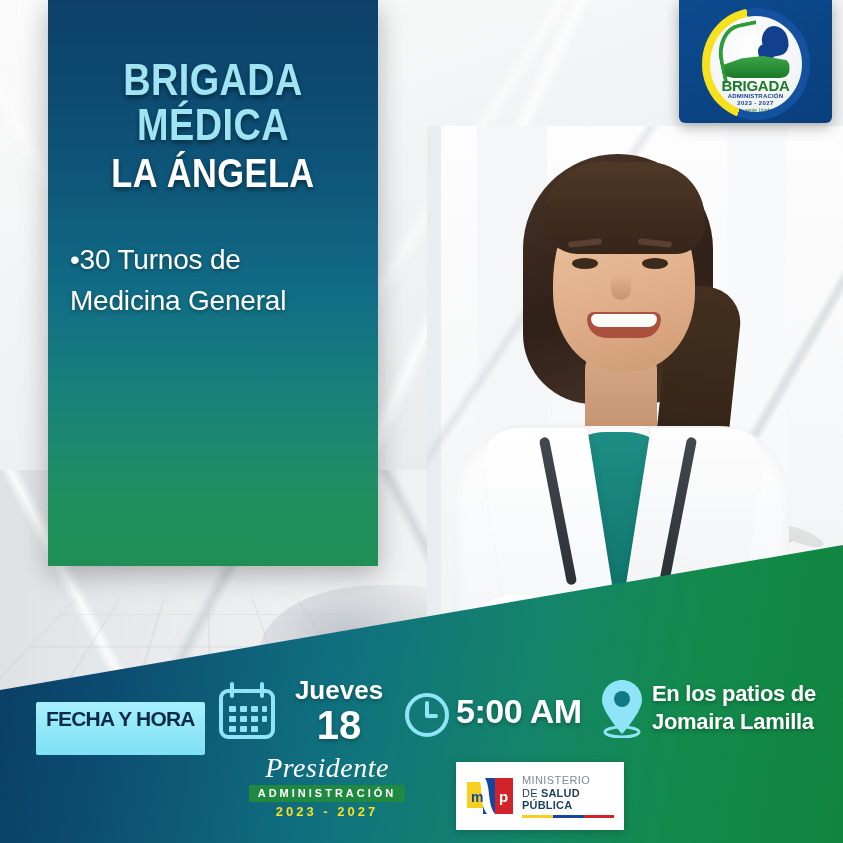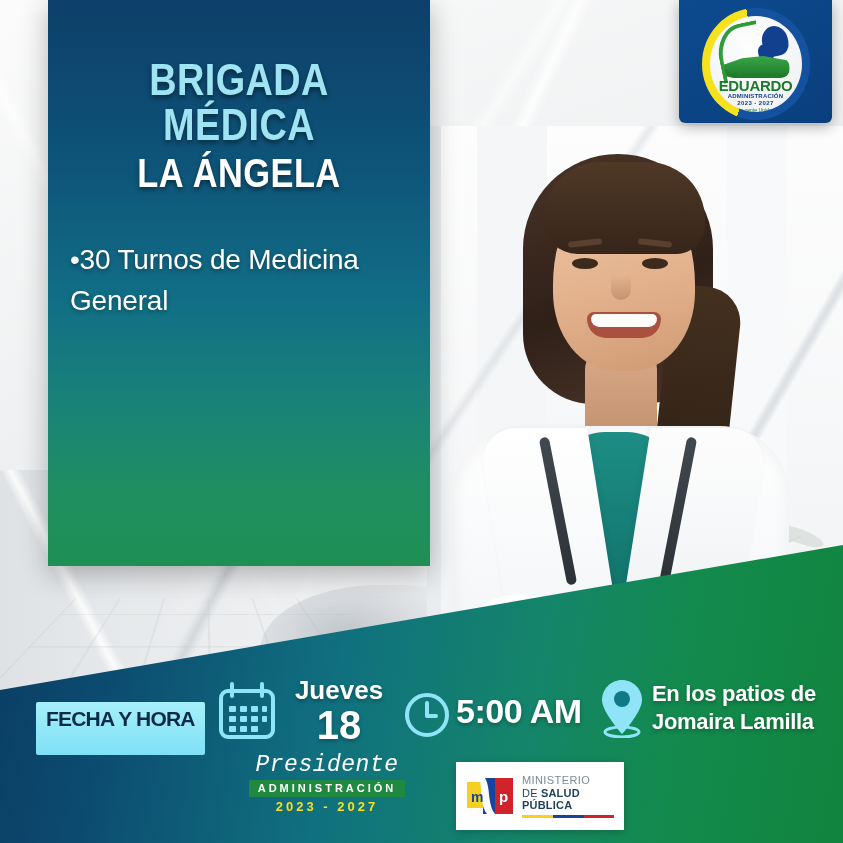--- a/index.html
+++ b/index.html
@@ -174,21 +174,21 @@
     box-shadow:0 4px 12px rgba(0,0,0,.12);
   }
   .arm{
     position:absolute; left:20px; top:460px; width:150px; height:165px;
     background:linear-gradient(180deg,#ffffff,#eaedf0);
     border-radius:60px 30px 0 0; transform:rotate(7deg);
   }
 
   
   .panel{
-    position:absolute; left:48px; top:0; width:382px; height:566px;
+    position:absolute; left:48px; top:0; width:330px; height:566px;
     background:linear-gradient(180deg,
       #0d3f69 0%,
       #0e5378 28%,
       #116d86 52%,
       #1a8378 72%,
       #1f8f5f 88%,
       #1f8f55 100%);
     box-shadow:0 8px 26px rgba(0,0,0,.28);
   }
   .panel-inner{ position:absolute; left:0; right:0; top:58px; padding:0 14px; }
@@ -299,22 +299,22 @@
   .pin-icon{ position:absolute; left:600px; top:678px; width:44px; height:60px; }
   .place-txt{ position:absolute; left:652px; top:680px; color:#fff;
               font-size:22px; font-weight:700; line-height:1.28;
               letter-spacing:-.3px; text-shadow:0 2px 4px rgba(0,0,0,.3); }
 
   
   .ec-logo{ position:absolute; left:224px; top:756px; width:206px; text-align:center; }
   .ec-name{ font-size:25px; font-weight:800; line-height:1; letter-spacing:-.8px; }
   .ec-name .w{ color:#ffffff; }
   .ec-name .y{ color:#f5e11e; }
-  .ec-pres{ font-family:Liberation Mono, monospace; font-style:italic;
-            color:#ffffff; font-size:23px; line-height:1; margin-top:-2px;
+  .ec-pres{ font-family:Liberation Serif, serif; font-style:italic;
+            color:#ffffff; font-size:28px; line-height:1; margin-top:-2px;
             letter-spacing:.5px; }
   .ec-adm{ display:inline-block; margin-top:3px; background:#1f8a3f;
            color:#ffffff; font-size:11px; font-weight:800; letter-spacing:3px;
            padding:2px 9px 3px; }
   .ec-years{ color:#f5e11e; font-size:13px; font-weight:800; letter-spacing:3px;
              margin-top:2px; }
 
   .msp-card{
     position:absolute; left:456px; top:762px; width:168px; height:68px;
     background:#ffffff; display:flex; align-items:center; gap:7px;
@@ -394,21 +394,21 @@
     </div>
   </div>
 
   <div class="gad-badge">
     <div class="gad-ring"></div>
     <div class="gad-disc">
       <div class="gad-leaf"></div>
       <div class="gad-horse"></div>
       <div class="gad-field"></div>
       <div class="gad-t1">GAD PARROQUIAL</div>
-      <div class="gad-t2">EDUARDO</div>
+      <div class="gad-t2">BRIGADA</div>
       <div class="gad-t3">ADMINISTRACIÓN</div>
       <div class="gad-t4">2023 - 2027</div>
       <div class="gad-t5">De gente Unidad</div>
     </div>
   </div>
 
   <div class="band"></div>
 
   <div class="fyh-badge">FECHA Y HORA</div>
 

